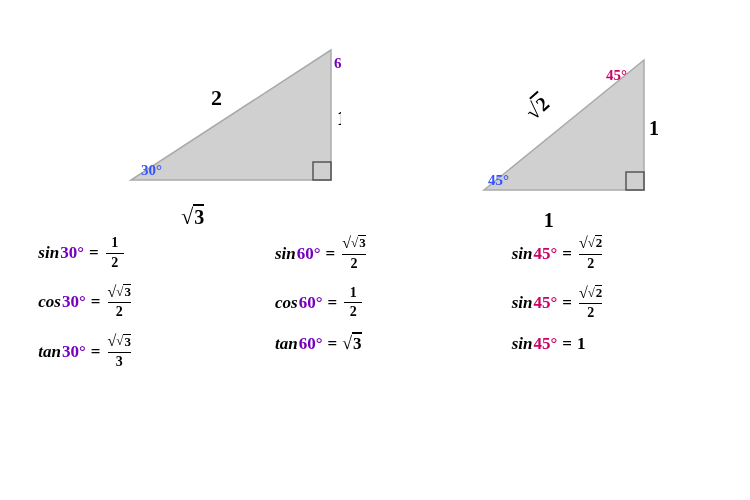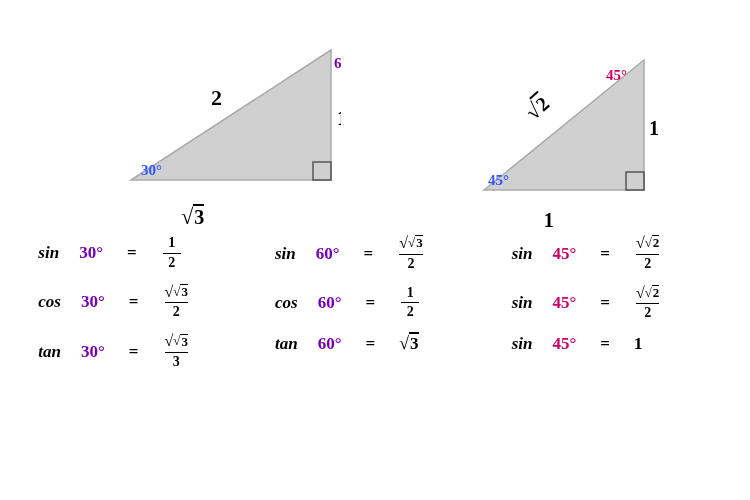--- a/index.html
+++ b/index.html
@@ -64,21 +64,21 @@
       gap: 12px;
       min-width: 200px;
     }
 
     .formula-row {
       display: flex;
       align-items: center;
       font-size: 17px;
       font-weight: bold;
       color: #000;
-      gap: 20px;
+      gap: 1px;
       white-space: nowrap;
     }
 
     .formula-row .trig-fn {
       color: #000;
       font-style: italic;
       font-weight: bold;
     }
 
     .formula-row .angle-deg {

